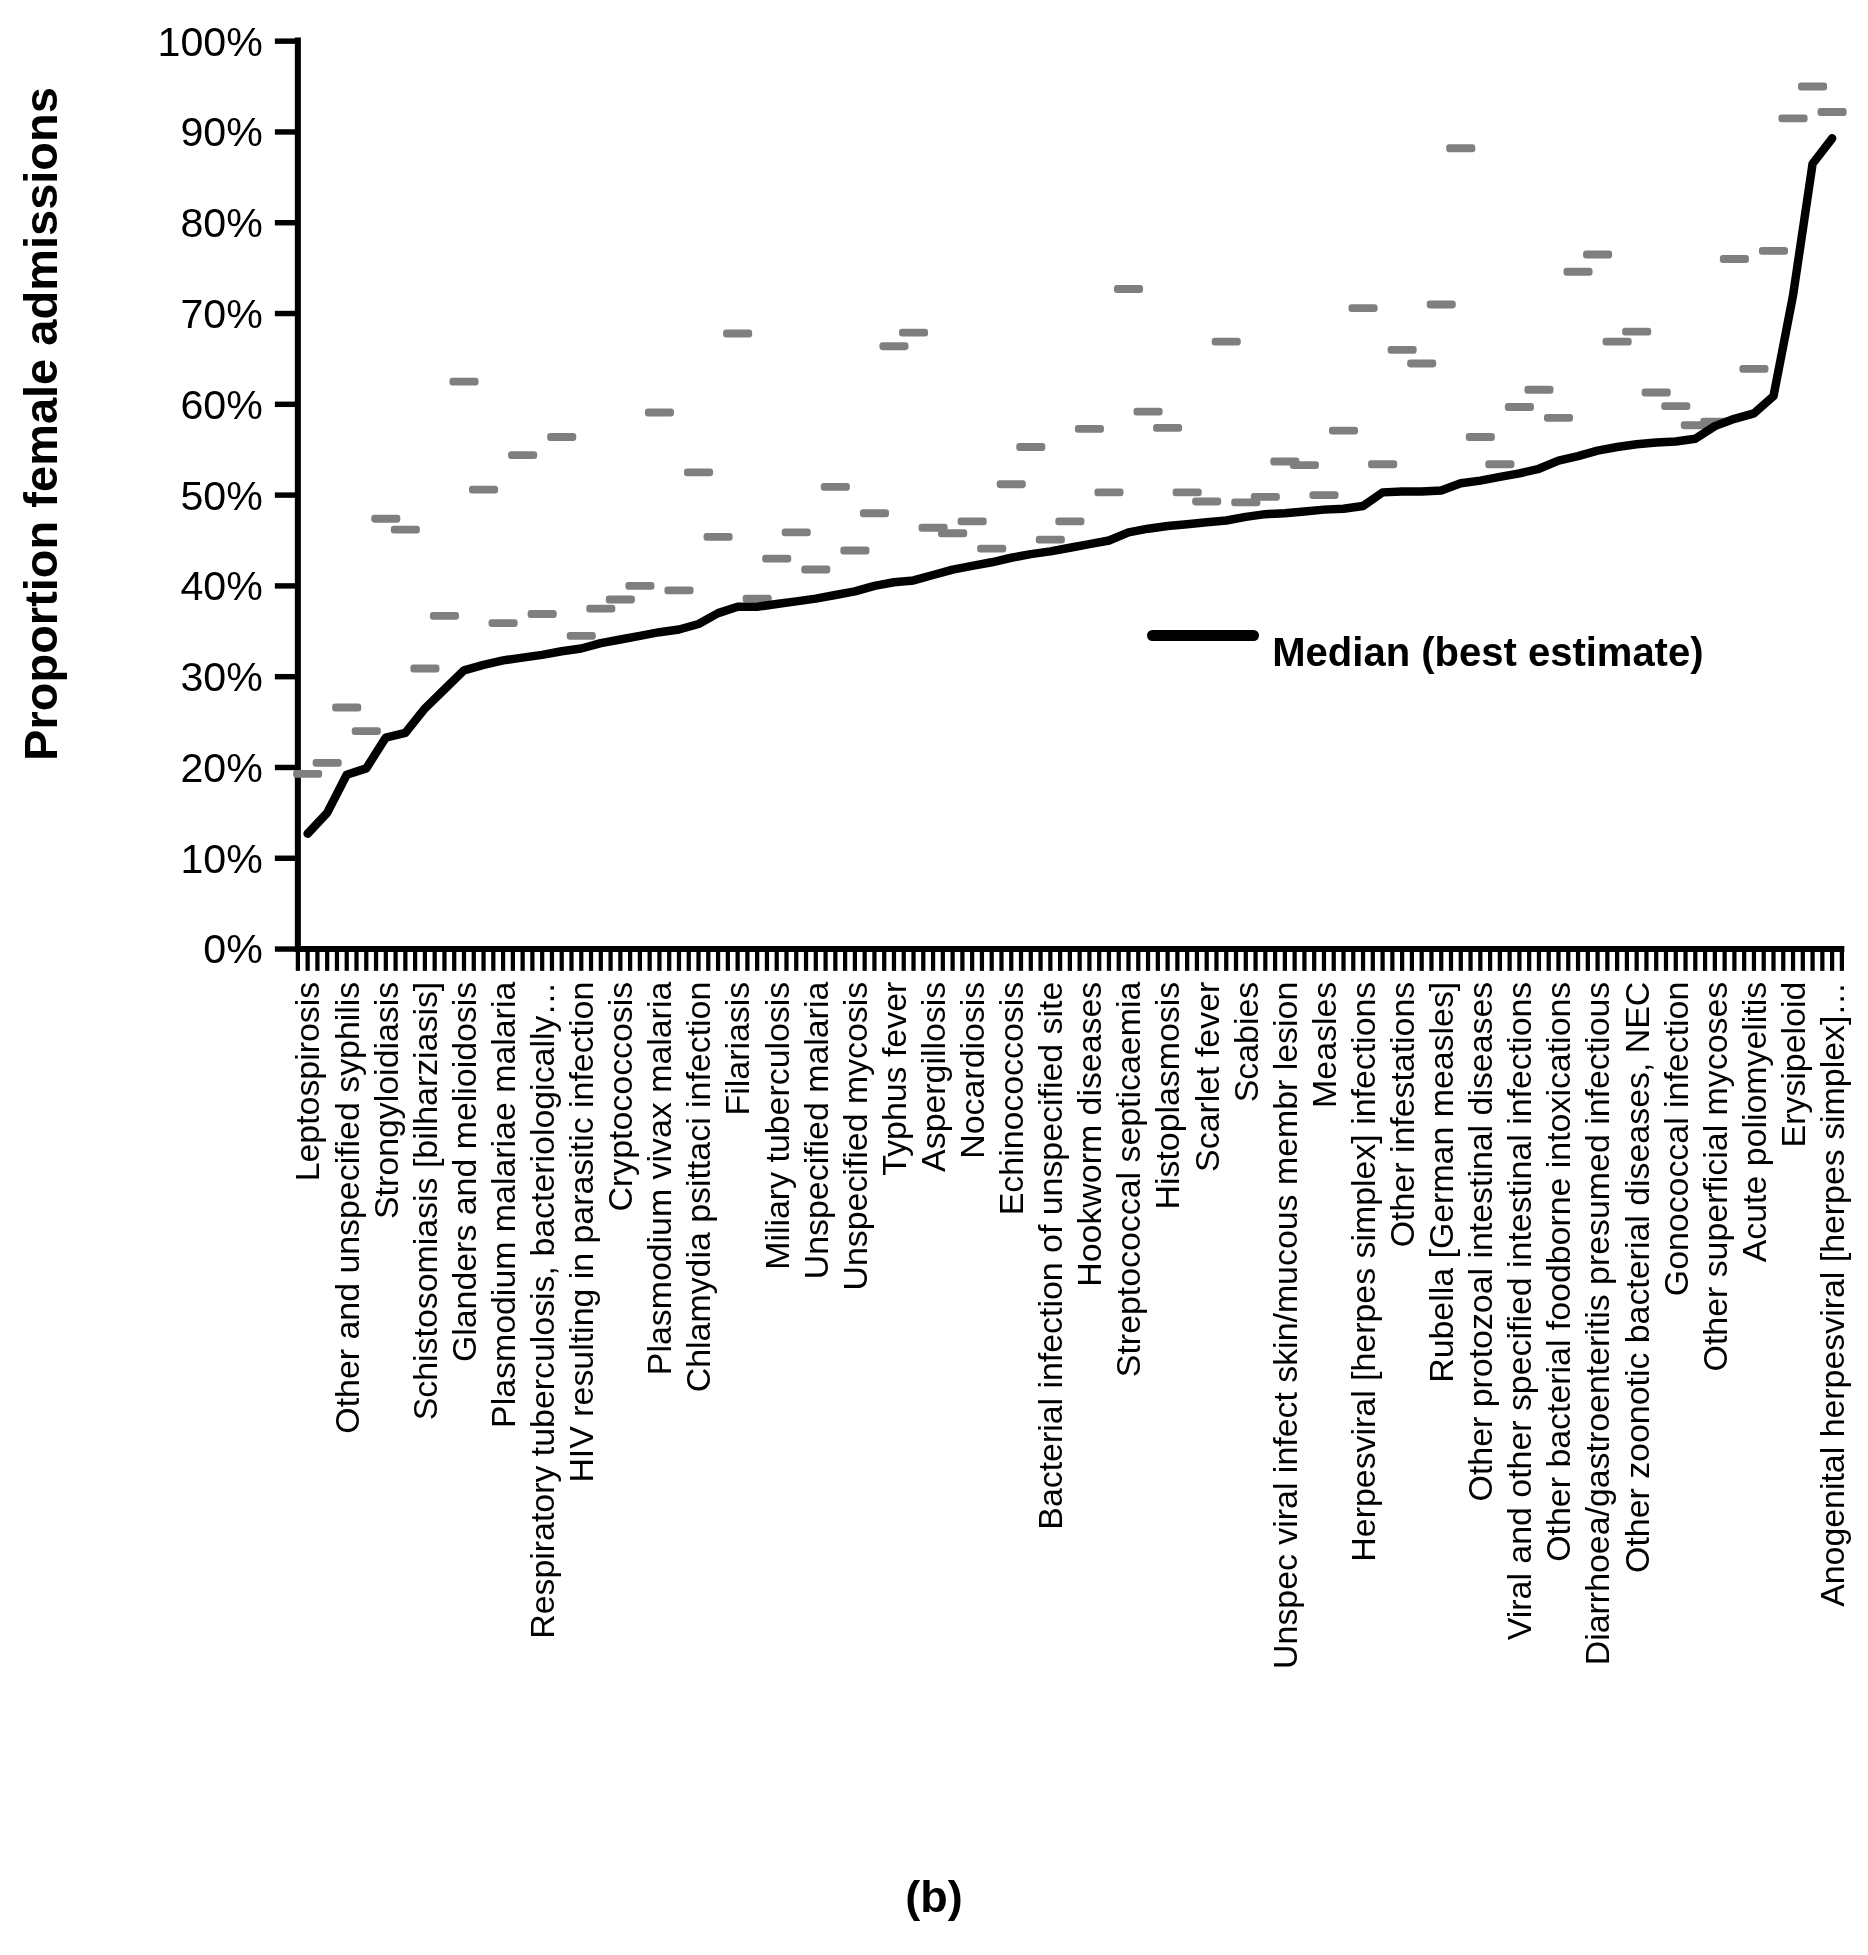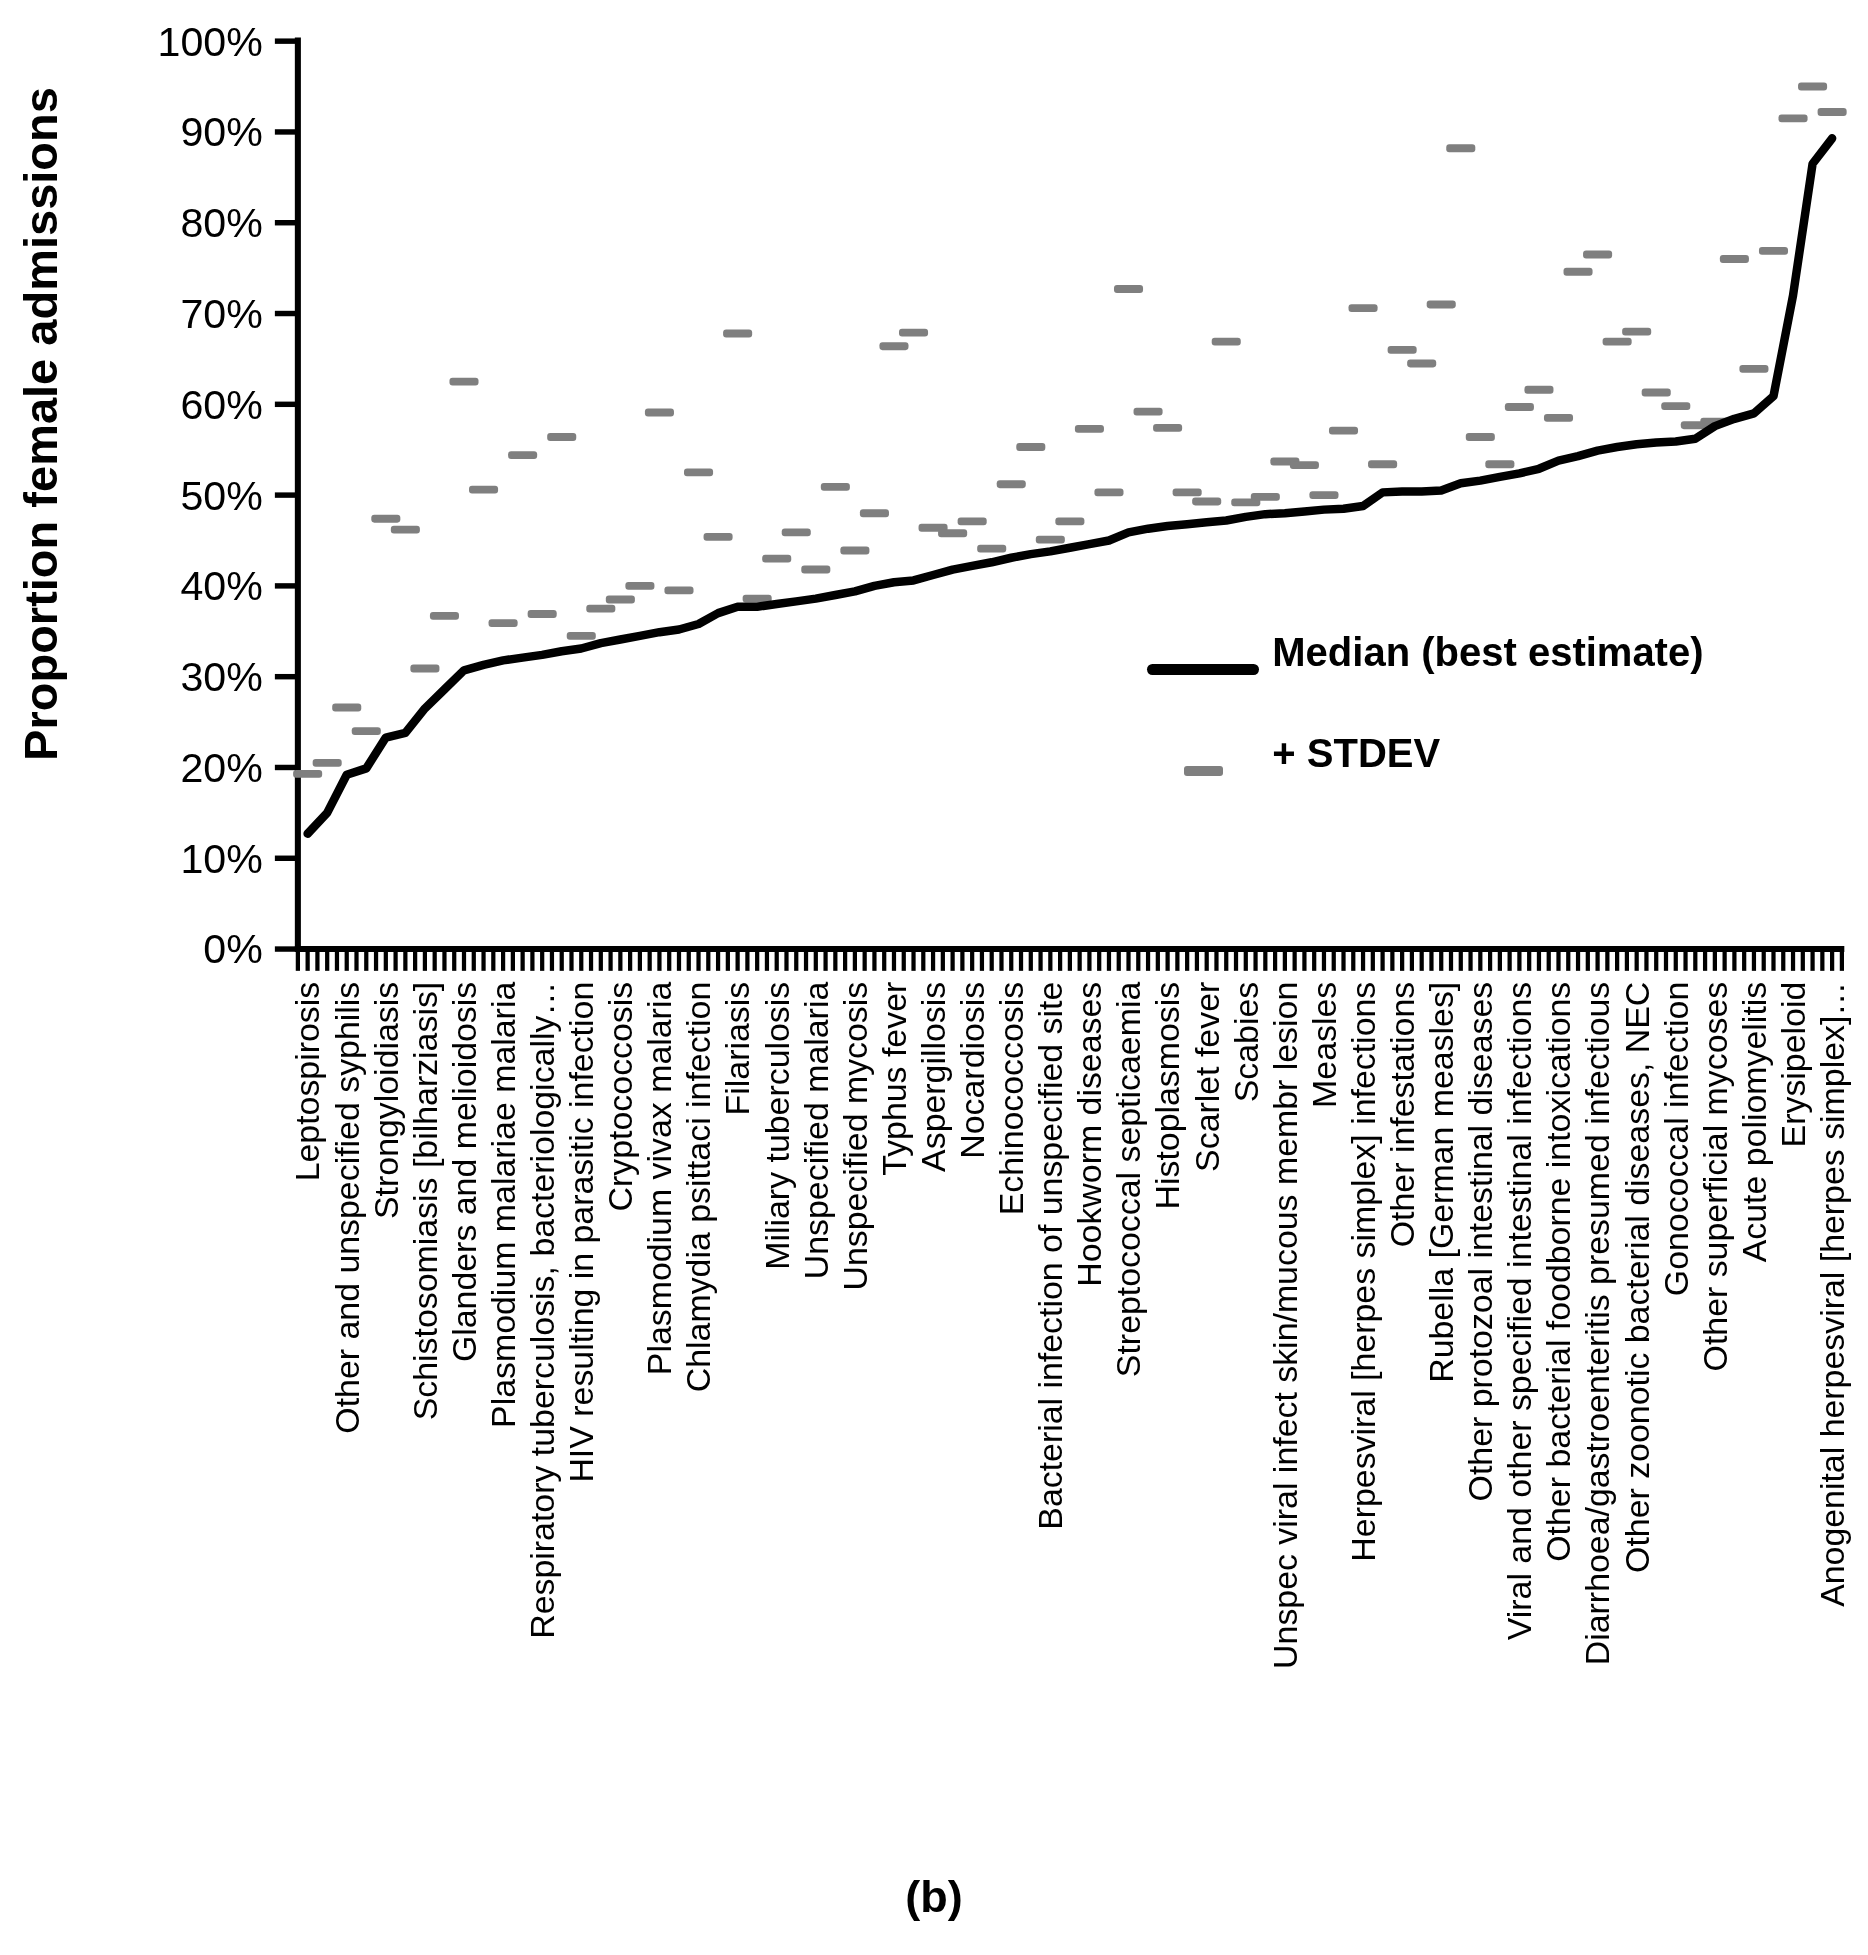--- a/index.html
+++ b/index.html
@@ -3,21 +3,21 @@
 <meta charset="utf-8">
 <style>
   html,body{margin:0;padding:0;background:#ffffff;}
   .figure{position:relative;width:1868px;height:1955px;background:#ffffff;
           font-family:"Liberation Sans", sans-serif;overflow:hidden;}
   #plot{position:absolute;left:0;top:0;}
   .ylabel{position:absolute;left:13.3px;top:781px;width:714px;
           transform:rotate(-90deg);transform-origin:left top;
           font-size:47px;font-weight:bold;color:#000;text-align:center;white-space:nowrap;}
   .legend{position:absolute;left:1147px;top:630px;display:flex;flex-direction:column;gap:56px;}
-  .legend-row{display:flex;align-items:flex-end;gap:13.3px;font-size:40px;font-weight:bold;color:#000;white-space:nowrap;}
+  .legend-row{display:flex;align-items:flex-start;gap:13.3px;font-size:40px;font-weight:bold;color:#000;white-space:nowrap;}
   .legend-line{display:inline-block;width:112px;height:11px;background:#000;border-radius:5.4px;flex:0 0 auto;}
   .legend-dashwrap{display:inline-flex;width:112px;justify-content:center;flex:0 0 auto;}
   .legend-dash{display:inline-block;width:39px;height:9.7px;background:#7f7f7f;border-radius:3px;}
   .caption{position:absolute;left:0;top:1871px;width:1868px;text-align:center;
            font-size:45px;font-weight:bold;color:#000;}
 </style>
 </head>
 <body>
 
 <div class="figure">
@@ -327,23 +327,17 @@
       <path d="M508.1,1377.5 L540.4,1343.0 L572.7,1280.0 L605.0,1269.5 L637.3,1218.5 L669.6,1211.0 L701.9,1170.5 L734.2,1139.0 L766.5,1107.5 L798.8,1098.5 L831.1,1091.0 L863.3,1086.5 L895.6,1082.0 L927.9,1076.0 L960.2,1071.5 L992.5,1062.5 L1024.8,1056.5 L1057.1,1050.5 L1089.4,1044.5 L1121.7,1040.0 L1154.0,1031.0 L1186.3,1013.0 L1218.6,1002.5 L1250.8,1002.5 L1283.1,998.0 L1315.4,993.5 L1347.7,989.0 L1380.0,983.0 L1412.3,977.0 L1444.6,968.0 L1476.9,962.0 L1509.2,959.0 L1541.5,950.0 L1573.8,941.0 L1606.0,935.0 L1638.3,929.0 L1670.6,921.5 L1702.9,915.5 L1735.2,911.0 L1767.5,905.0 L1799.8,899.0 L1832.1,893.0 L1864.4,879.5 L1896.7,873.5 L1929.0,869.0 L1961.2,866.0 L1993.5,863.0 L2025.8,860.0 L2058.1,854.0 L2090.4,849.5 L2122.7,848.0 L2155.0,845.0 L2187.3,842.0 L2219.6,840.5 L2251.9,836.0 L2284.2,813.5 L2316.4,812.0 L2348.7,812.0 L2381.0,810.5 L2413.3,798.5 L2445.6,794.0 L2477.9,788.0 L2510.2,782.0 L2542.5,774.5 L2574.8,761.0 L2607.1,753.5 L2639.4,744.5 L2671.7,738.5 L2703.9,734.0 L2736.2,731.0 L2768.5,729.5 L2800.8,725.0 L2833.1,704.0 L2865.4,692.0 L2897.7,683.0 L2930.0,654.5 L2962.3,488.0 L2994.6,270.5 L3026.9,228.5" fill="none" stroke="#000000" stroke-width="14" stroke-linejoin="round" stroke-linecap="round"></path>
     </svg>
 
   <div class="ylabel">Proportion female admissions</div>
 
   <div class="legend">
     <div class="legend-row">
       <span class="legend-line" style="background: rgb(0, 0, 0);"></span>
       <span>Median (best estimate)</span>
     </div>
-    <div class="legend-row">
-      <span class="legend-dashwrap">
-          <span class="legend-dash" style="background: rgb(127, 127, 127);"></span>
-        </span>
-      <span>+ STDEV</span>
-    </div>
   </div>
 
   <div class="caption">(b)</div>
 </div>
 
 
 </body></html>

